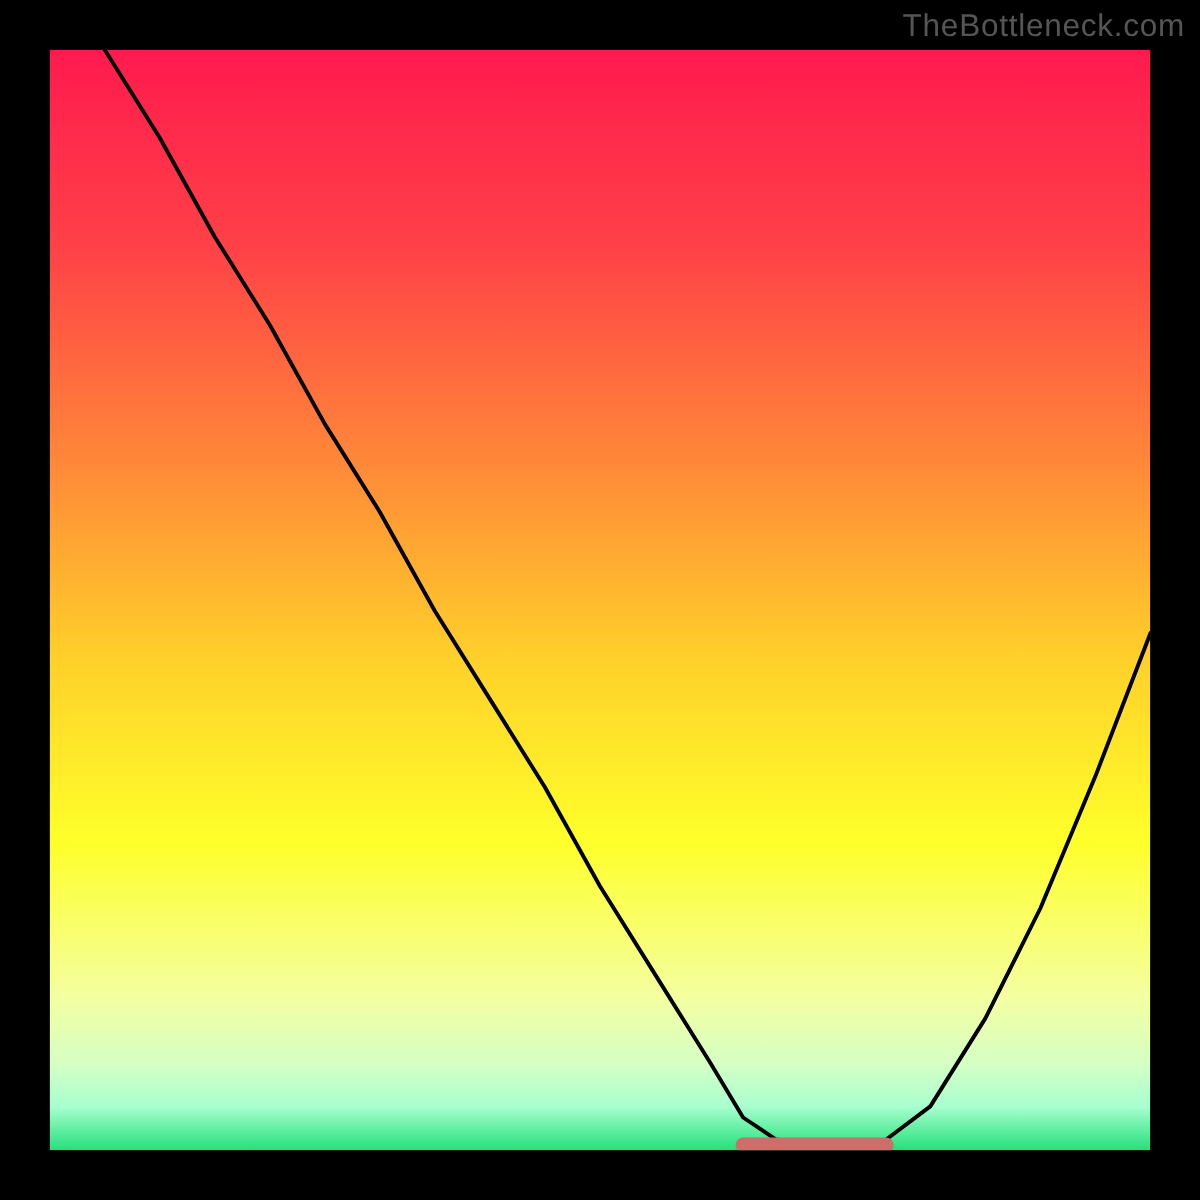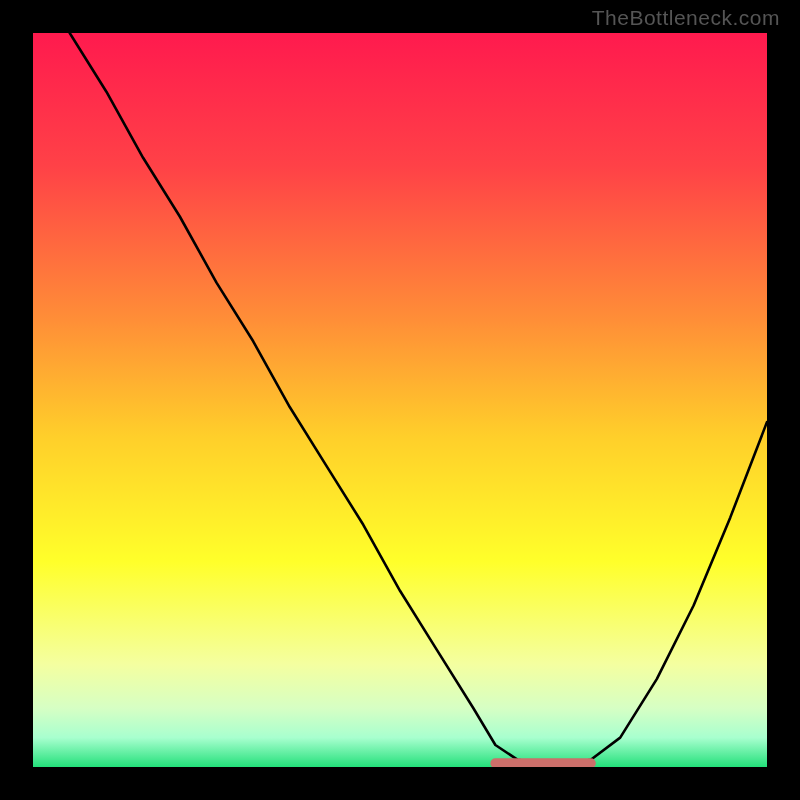--- a/index.html
+++ b/index.html
@@ -13,21 +13,21 @@
   }
   .frame {
     position: relative;
     width: 800px;
     height: 800px;
     background: #000;
   }
   .watermark {
     position: absolute;
     top: 6px;
-    right: 20px;
+    right: 10px;
     color: #555;
     font-size: 21px;
     font-weight: 500;
     letter-spacing: 0.5px;
     z-index: 10;
   }
   .plot-area {
     position: absolute;
     
     left: 33px;

